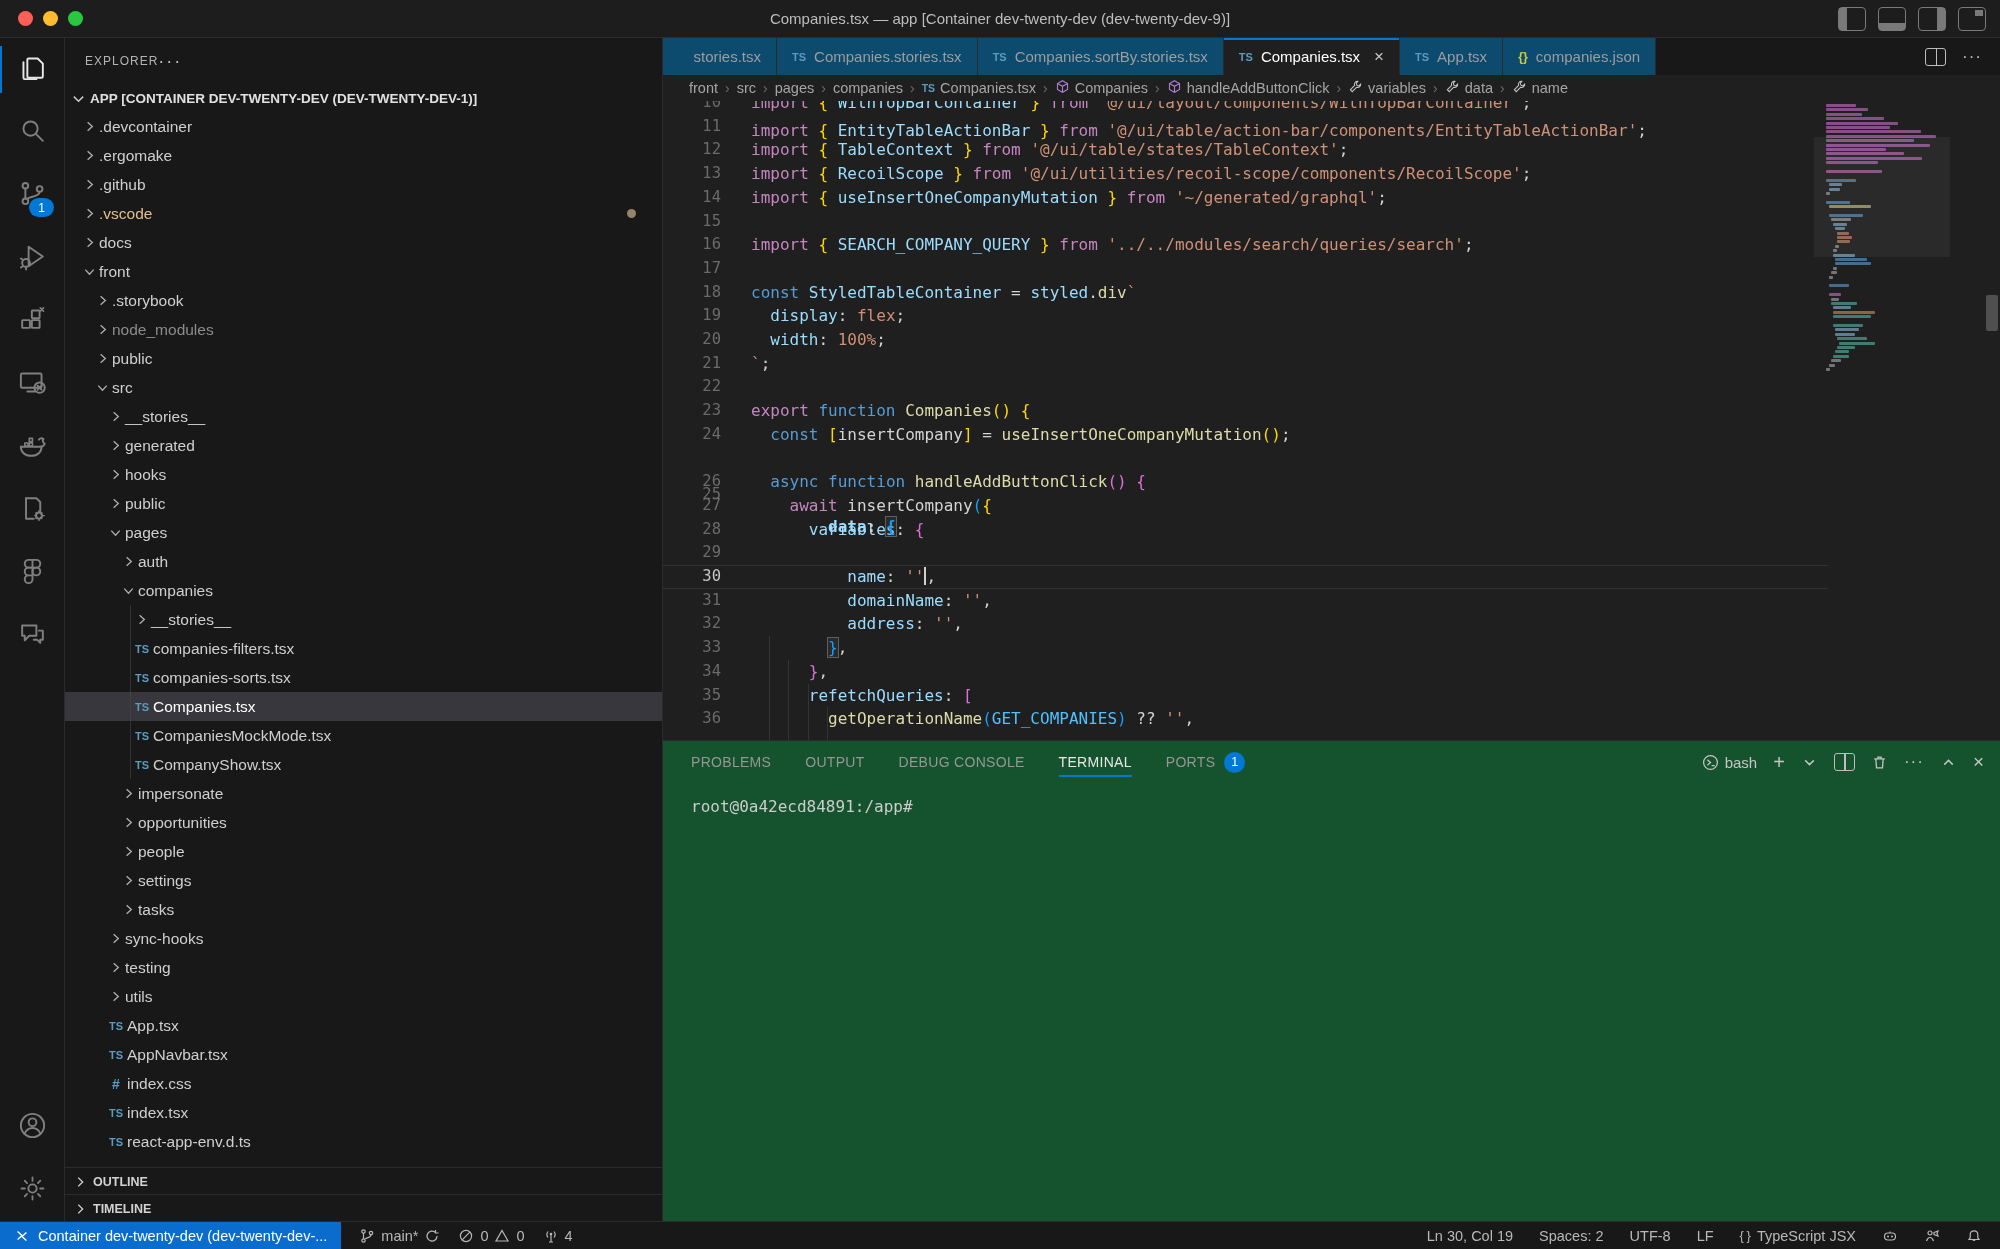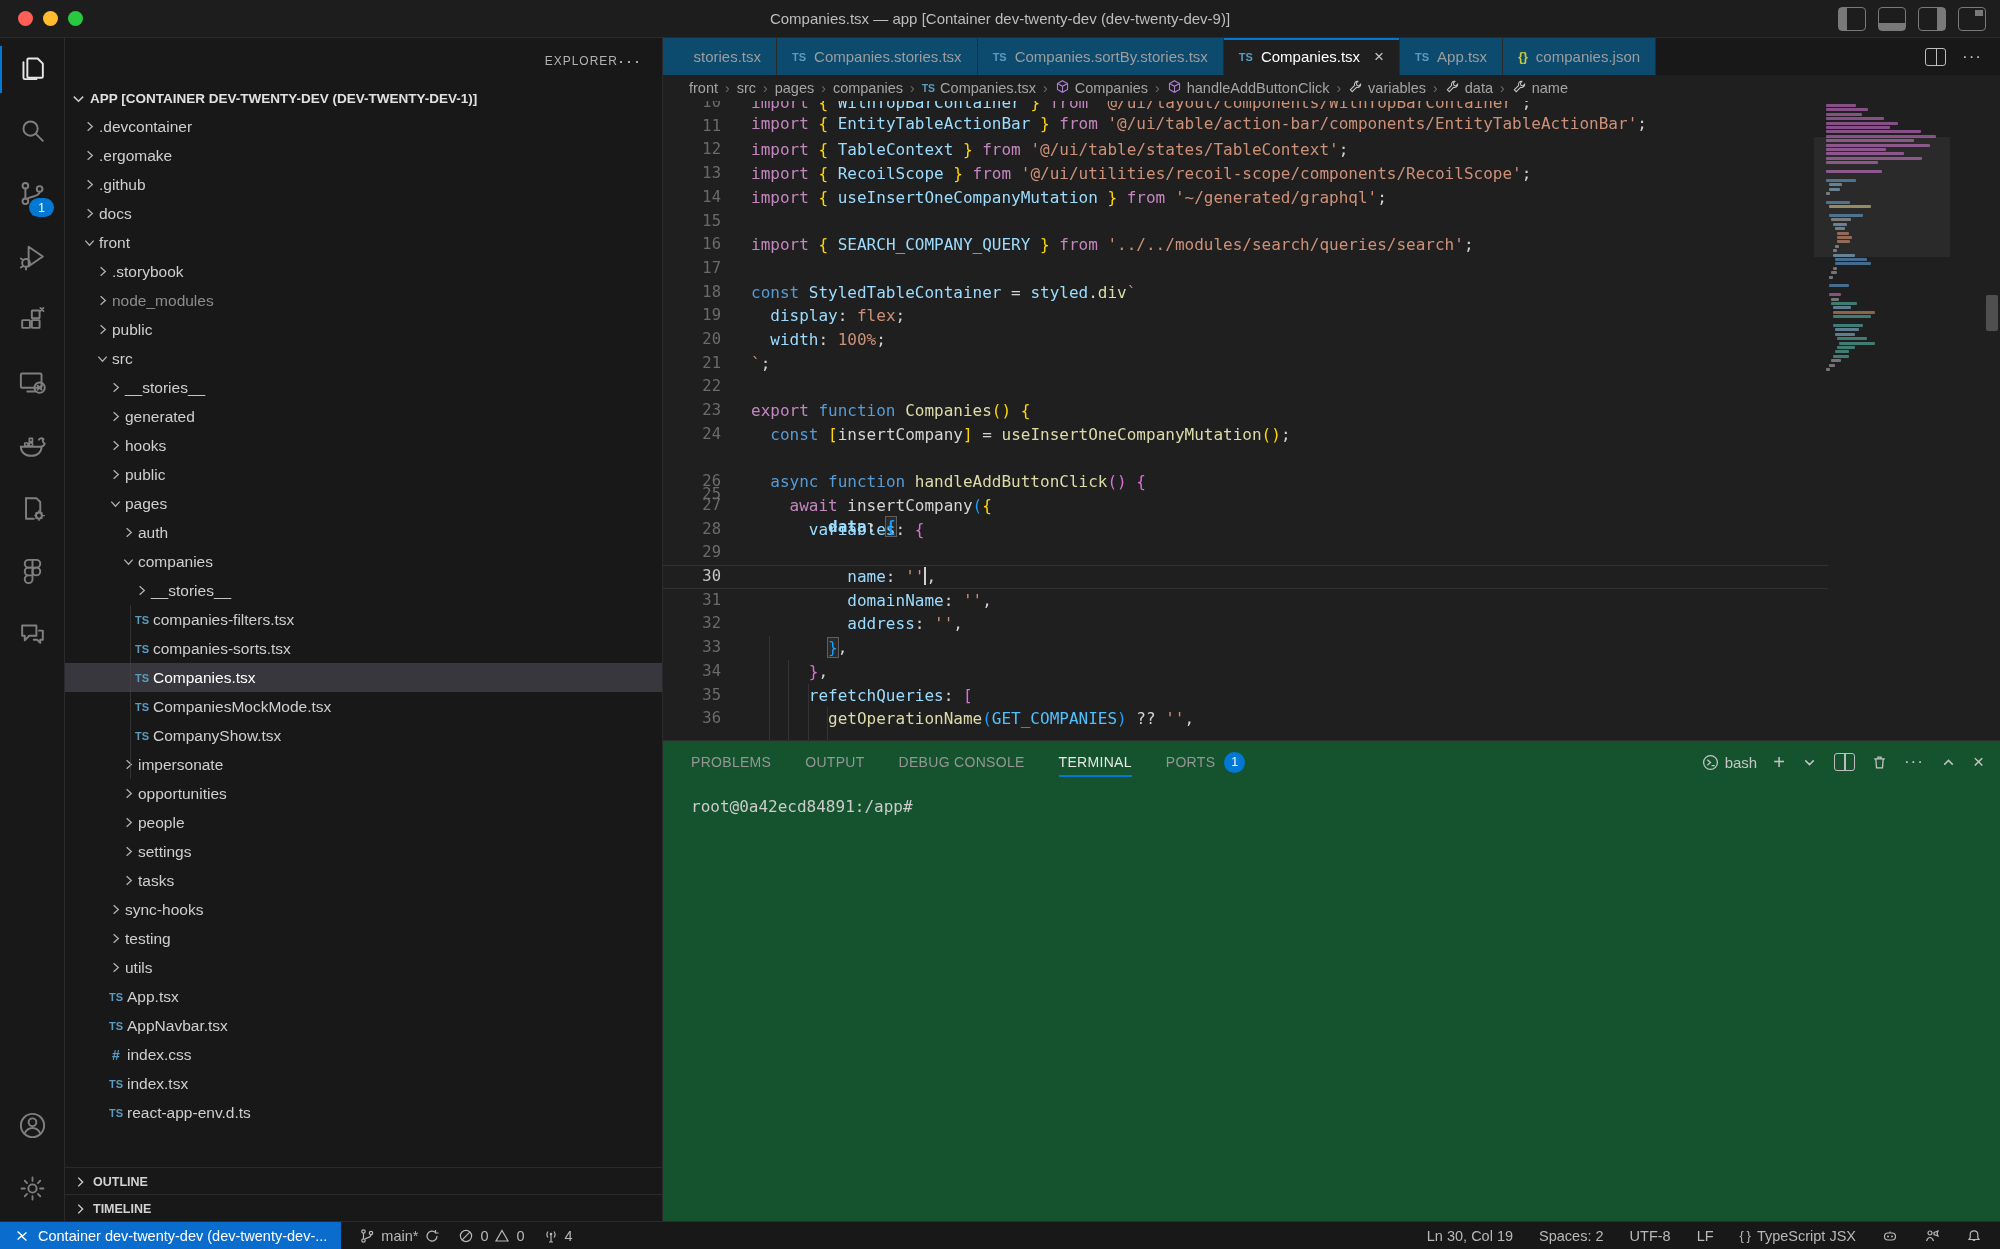--- a/index.html
+++ b/index.html
@@ -27,21 +27,21 @@
            color:#7f7f7f;position:relative;flex:0 0 auto}
   .ab-item.active{color:#e7e7e7}
   .ab-item.active::before{content:"";position:absolute;left:0;top:8px;bottom:8px;width:2px;background:#0078d4}
   .ab-item svg{width:31px;height:31px}
   .ab-badge{position:absolute;right:10px;bottom:10px;min-width:19px;height:19px;border-radius:10px;
             background:#0078d4;color:#fff;font-size:12px;display:flex;align-items:center;justify-content:center;padding:0 3px}
   #ab-bottom{margin-top:auto}
 
   
   #sidebar{position:absolute;left:65px;top:38px;bottom:27px;width:597px;background:#181818;border-right:1px solid #2b2b2b}
-  #sb-head{height:46px;display:flex;align-items:center;padding:0 20px;justify-content:flex-end}
+  #sb-head{height:46px;display:flex;align-items:center;padding:0 20px;justify-content:flex-start}
   #sb-title{font-size:12px;letter-spacing:1px;color:#b3b3b3}
   #sb-more{color:#bdbdbd;font-size:18px;letter-spacing:2px;line-height:10px}
   #sb-section{height:28px;display:flex;align-items:center;gap:4px;padding-left:6px;
               font-size:13.5px;font-weight:bold;color:#e0e0e0;white-space:nowrap;overflow:hidden}
   #tree{position:absolute;top:74px;left:0;right:0;bottom:54px;overflow:hidden}
   .trow{height:29px;display:flex;align-items:center;font-size:15.5px;color:#cfcfcf;white-space:nowrap;position:relative}
   .trow.selected{background:#37373d;color:#fff}
   .trow .chev{width:20px;flex:0 0 20px;display:flex;align-items:center;justify-content:center;color:#b0b0b0}
   .trow .chev svg{width:15px;height:15px}
   .trow .fic{width:22px;flex:0 0 22px;font-size:11px;font-weight:bold;color:#5a9bbf;text-align:center}
@@ -262,20 +262,29 @@
         <span class="lbl">.ergomake</span>
       </div>
       <div class="trow" style="padding-left: 14px;">
         <span class="chev">
           <svg viewBox="0 0 16 16">
             <path d="M6 3.5l5 4.5-5 4.5" fill="none" stroke="currentColor" stroke-width="1.4"></path>
           </svg>
         </span>
         <span class="lbl">.github</span>
       </div>
+      <div class="trow git" style="padding-left: 14px;">
+        <span class="chev">
+          <svg viewBox="0 0 16 16">
+            <path d="M6 3.5l5 4.5-5 4.5" fill="none" stroke="currentColor" stroke-width="1.4"></path>
+          </svg>
+        </span>
+        <span class="lbl">.vscode</span>
+        <span class="gitdot"></span>
+      </div>
       <div class="trow" style="padding-left: 14px;">
         <span class="chev">
           <svg viewBox="0 0 16 16">
             <path d="M6 3.5l5 4.5-5 4.5" fill="none" stroke="currentColor" stroke-width="1.4"></path>
           </svg>
         </span>
         <span class="lbl">docs</span>
       </div>
       <div class="trow" style="padding-left: 14px;">
         <span class="chev">
@@ -594,21 +603,21 @@
 <div id="editor">
   <div id="ed-lines">
       <div class="curline" style="top: 464px;"></div>
       <div class="iguide" style="left: 106px; top: 535.1px; height: 237px;"></div>
       <div class="iguide" style="left: 125px; top: 558.8px; height: 213.3px;"></div>
       <div class="iguide" style="left: 145px; top: 582.5px; height: 118.5px;"></div>
       <div class="iguide" style="left: 164px; top: 606.2px; height: 71.1px;"></div>
       <div class="ln" style="top: -10px;">10</div>
       <div class="cl" style="top: -10px;"><span class="k1">import</span><span class="d"> </span><span class="b1">{</span><span class="v"> WithTopBarContainer </span><span class="b1">}</span><span class="d"> </span><span class="k1">from</span><span class="d"> </span><span class="s">'@/ui/layout/components/WithTopBarContainer'</span><span class="d">;</span></div>
       <div class="ln" style="top: 13.7px;">11</div>
-      <div class="cl" style="top: 11px;"><span class="k1">import</span><span class="d"> </span><span class="b1">{</span><span class="v"> EntityTableActionBar </span><span class="b1">}</span><span class="d"> </span><span class="k1">from</span><span class="d"> </span><span class="s">'@/ui/table/action-bar/components/EntityTableActionBar'</span><span class="d">;</span></div>
+      <div class="cl" style="top: 18px;"><span class="k1">import</span><span class="d"> </span><span class="b1">{</span><span class="v"> EntityTableActionBar </span><span class="b1">}</span><span class="d"> </span><span class="k1">from</span><span class="d"> </span><span class="s">'@/ui/table/action-bar/components/EntityTableActionBar'</span><span class="d">;</span></div>
       <div class="ln" style="top: 37.4px;">12</div>
       <div class="cl" style="top: 37.4px;"><span class="k1">import</span><span class="d"> </span><span class="b1">{</span><span class="v"> TableContext </span><span class="b1">}</span><span class="d"> </span><span class="k1">from</span><span class="d"> </span><span class="s">'@/ui/table/states/TableContext'</span><span class="d">;</span></div>
       <div class="ln" style="top: 61.1px;">13</div>
       <div class="cl" style="top: 61.1px;"><span class="k1">import</span><span class="d"> </span><span class="b1">{</span><span class="v"> RecoilScope </span><span class="b1">}</span><span class="d"> </span><span class="k1">from</span><span class="d"> </span><span class="s">'@/ui/utilities/recoil-scope/components/RecoilScope'</span><span class="d">;</span></div>
       <div class="ln" style="top: 84.8px;">14</div>
       <div class="cl" style="top: 84.8px;"><span class="k1">import</span><span class="d"> </span><span class="b1">{</span><span class="v"> useInsertOneCompanyMutation </span><span class="b1">}</span><span class="d"> </span><span class="k1">from</span><span class="d"> </span><span class="s">'~/generated/graphql'</span><span class="d">;</span></div>
       <div class="ln" style="top: 108.5px;">15</div>
       <div class="cl" style="top: 108.5px;"></div>
       <div class="ln" style="top: 132.2px;">16</div>
       <div class="cl" style="top: 132.2px;"><span class="k1">import</span><span class="d"> </span><span class="b1">{</span><span class="v"> SEARCH_COMPANY_QUERY </span><span class="b1">}</span><span class="d"> </span><span class="k1">from</span><span class="d"> </span><span class="s">'../../modules/search/queries/search'</span><span class="d">;</span></div>

